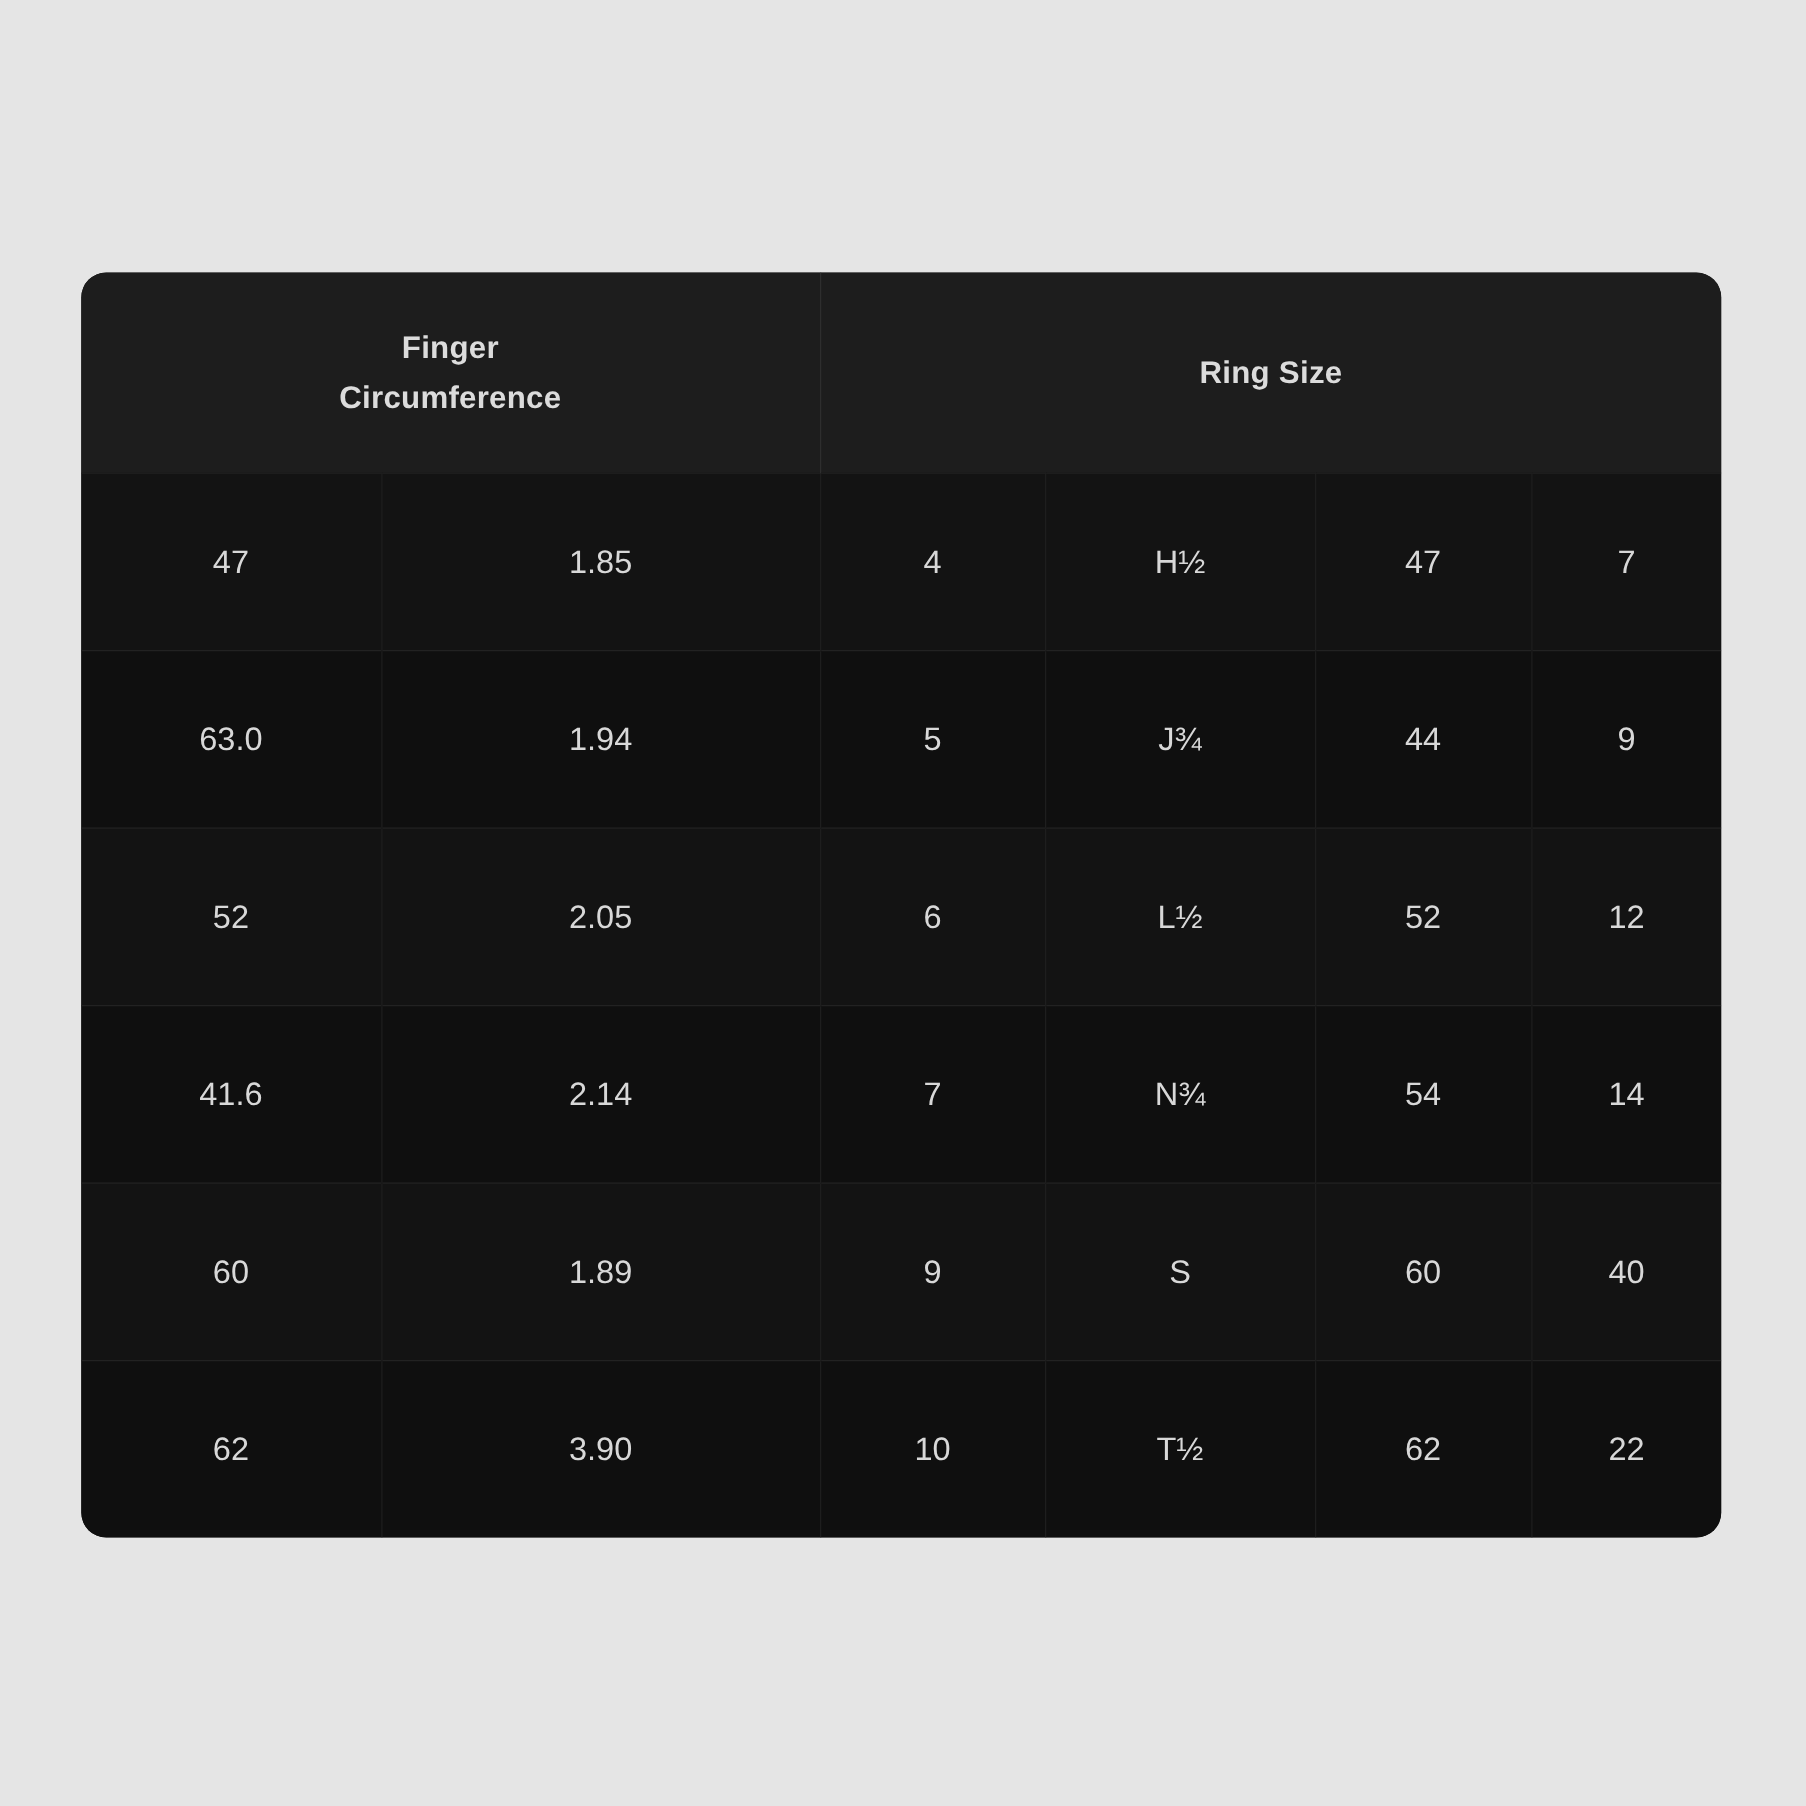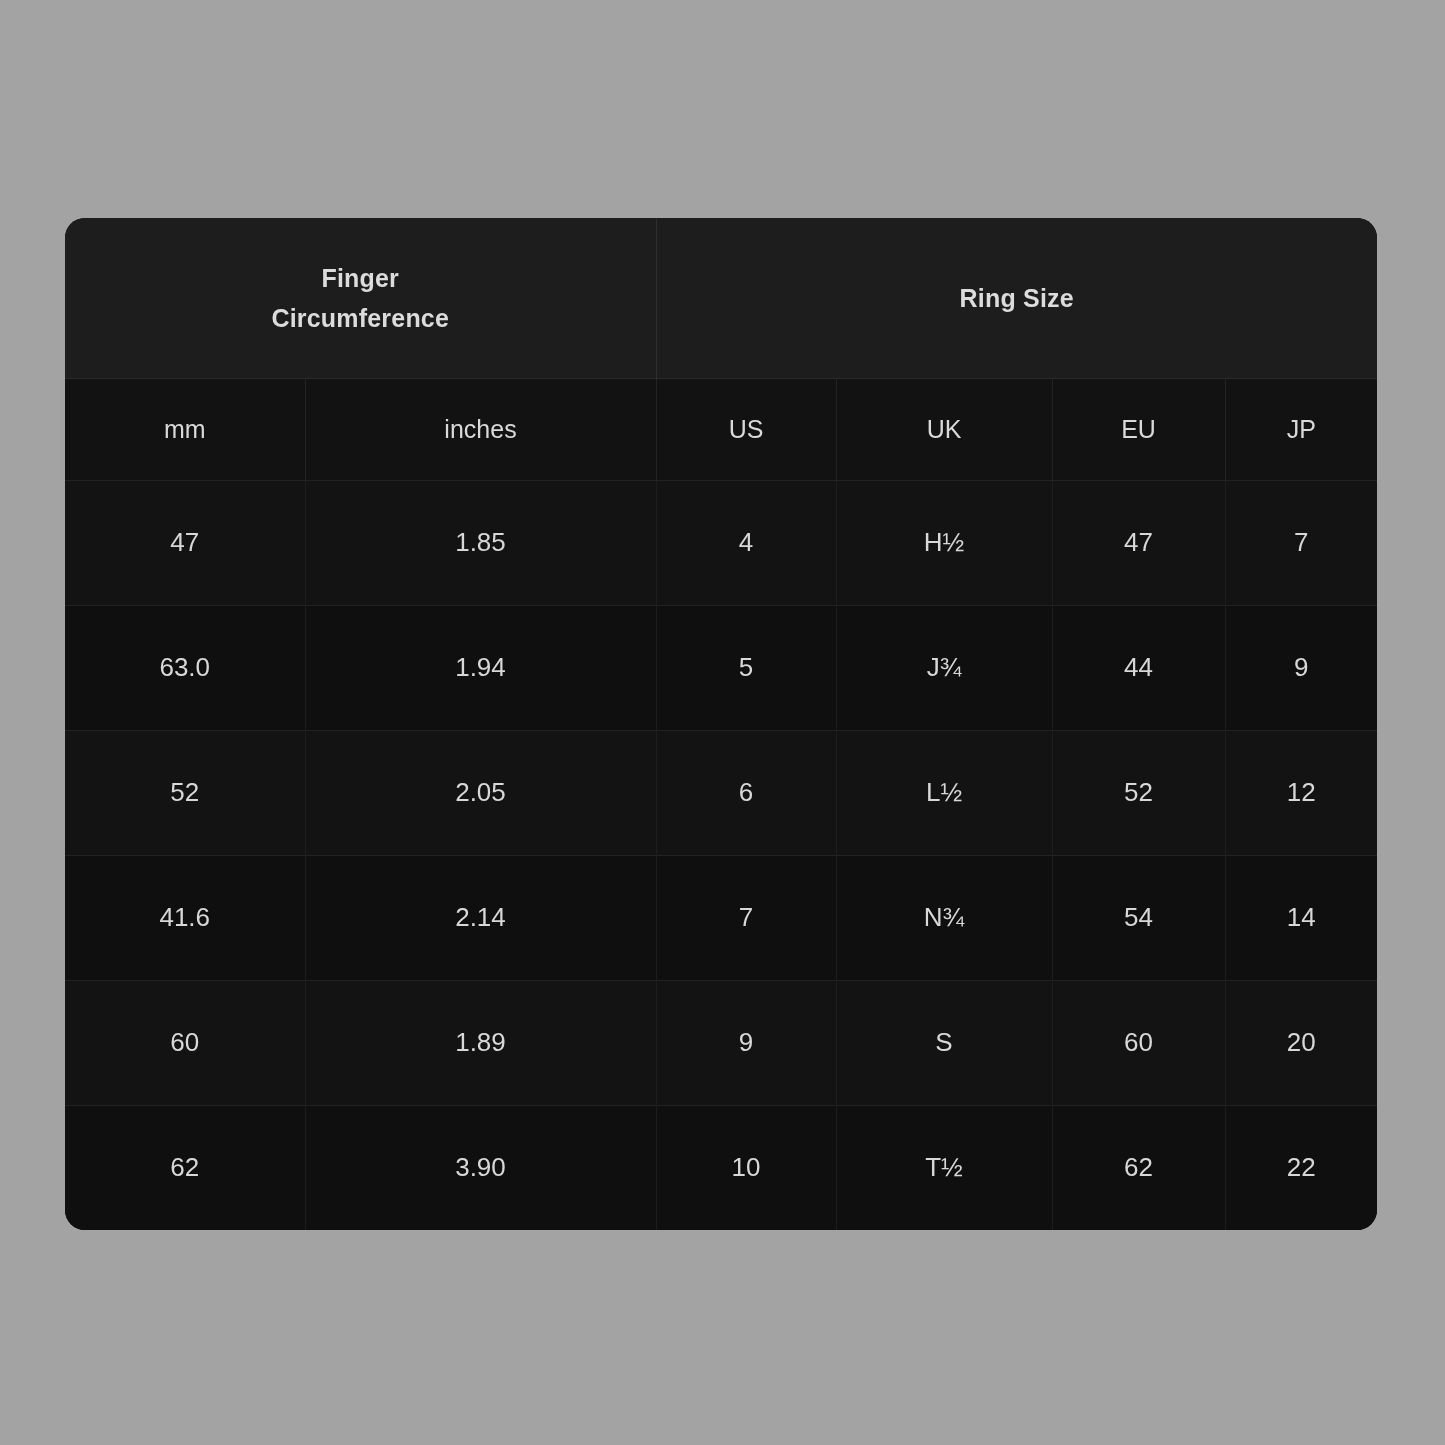--- a/index.html
+++ b/index.html
@@ -11,21 +11,21 @@
     width: 1445px;
     height: 1445px;
     font-family: "Liberation Sans", sans-serif;
     overflow: hidden;
   }
 
   .page {
     position: relative;
     width: 1445px;
     height: 1445px;
-    background: #a3a3a3;
+    background: #e5e5e5;
   }
 
   .size-table-card {
     position: absolute;
     left: 65px;
     top: 218px;
     width: 1312px;
     height: 1012px;
     border-radius: 20px;
     overflow: hidden;
@@ -112,28 +112,20 @@
       <thead>
         <tr class="group-header-row">
           <th class="group-header-cell finger" colspan="2">
             <span class="gh-line">Finger</span>
             <span class="gh-line">Circumference</span>
           </th>
           <th class="group-header-cell ring" colspan="4">
             <span class="gh-line">Ring Size</span>
           </th>
         </tr>
-        <tr class="sub-header-row">
-          <th class="sub-header-cell">mm</th>
-          <th class="sub-header-cell">inches</th>
-          <th class="sub-header-cell">US</th>
-          <th class="sub-header-cell">UK</th>
-          <th class="sub-header-cell">EU</th>
-          <th class="sub-header-cell">JP</th>
-        </tr>
       </thead>
       <tbody>
         <tr class="data-row">
           <td class="data-cell">47</td>
           <td class="data-cell">1.85</td>
           <td class="data-cell">4</td>
           <td class="data-cell">H½</td>
           <td class="data-cell">47</td>
           <td class="data-cell">7</td>
         </tr>
@@ -160,21 +152,21 @@
           <td class="data-cell">N¾</td>
           <td class="data-cell">54</td>
           <td class="data-cell">14</td>
         </tr>
         <tr class="data-row">
           <td class="data-cell">60</td>
           <td class="data-cell">1.89</td>
           <td class="data-cell">9</td>
           <td class="data-cell">S</td>
           <td class="data-cell">60</td>
-          <td class="data-cell">20</td>
+          <td class="data-cell">40</td>
         </tr>
         <tr class="data-row">
           <td class="data-cell">62</td>
           <td class="data-cell">3.90</td>
           <td class="data-cell">10</td>
           <td class="data-cell">T½</td>
           <td class="data-cell">62</td>
           <td class="data-cell">22</td>
         </tr>
       </tbody>

